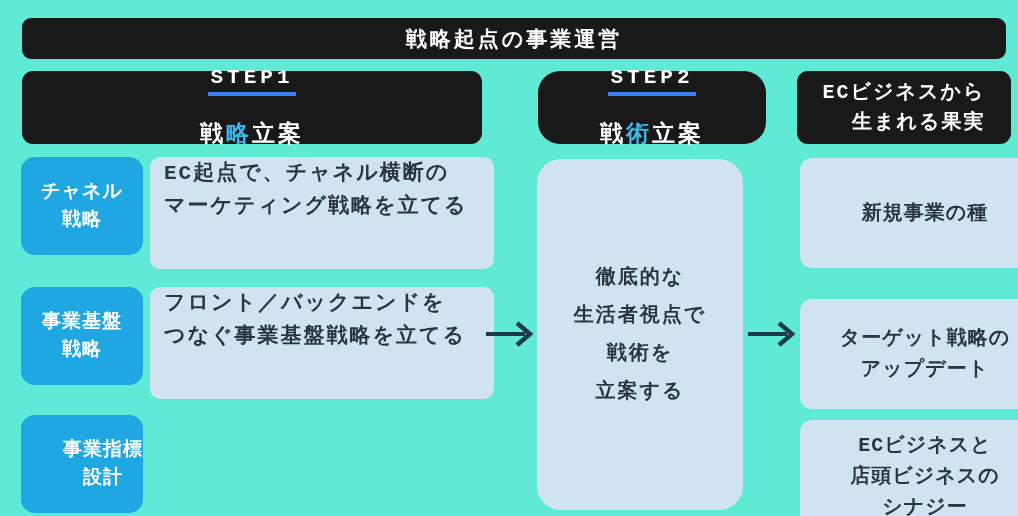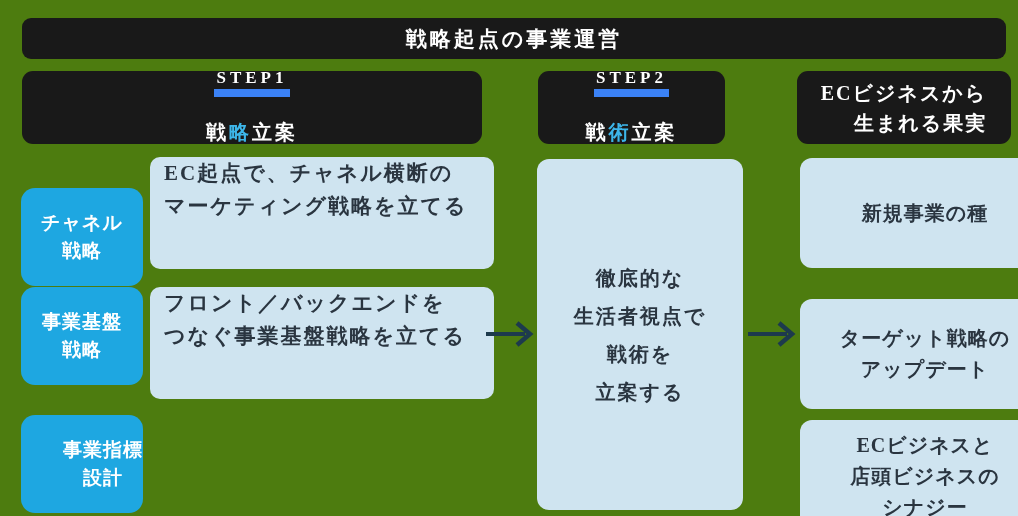--- a/index.html
+++ b/index.html
@@ -1,45 +1,45 @@
 <!DOCTYPE html>
 <html><head>
 <meta charset="utf-8">
 <style>
   html,body{margin:0;padding:0;background:#ffffff;}
   .stage{
     position:relative;
     width:1018px;height:516px;
-    background:#4d7c0f;
-    font-family:Liberation Serif, serif;
+    background:#5eead4;
+    font-family:Liberation Mono, monospace;
     font-weight:bold;
     overflow:hidden;
   }
   
   .banner{
     position:absolute;left:22px;top:18px;width:984px;height:41px;
     background:#191919;border-radius:9px;
     display:flex;align-items:center;justify-content:center;
     color:#ffffff;font-size:21px;letter-spacing:3px;
   }
   
   .blackhdr{
     position:absolute;top:71px;height:73px;
     background:#191919;border-radius:11px;color:#ffffff;
     display:flex;flex-direction:column;align-items:center;justify-content:center;
   }
   .hdr-step1{left:22px;width:460px;}
-  .hdr-step2{left:538px;width:187px;}
+  .hdr-step2{left:538px;width:228px;border-radius:22px;}
   .hdr-results{left:797px;width:214px;font-size:20px;line-height:30px;text-align:right;letter-spacing:2px;white-space:pre-line;}
   .step-label{
-    font-size:17px;letter-spacing:4px;line-height:1.1;
-    border-bottom:8px solid #3b82f6;padding:0 2px 2px 2px;
+    font-size:21px;letter-spacing:4px;line-height:1.1;
+    border-bottom:4px solid #3b82f6;padding:0 2px 2px 2px;
   }
   .step-dot{width:5px;height:5px;border-radius:50%;background:#ffffff;margin:3px 0 2px 0;}
-  .hdr-sub{font-size:20px;letter-spacing:3px;margin-top:17px;}
+  .hdr-sub{font-size:23px;letter-spacing:3px;margin-top:17px;}
   .hl{color:#3db6ea;}
   
   .content-box{
     position:absolute;left:150px;width:344px;height:112px;
     background:#cfe4f0;border-radius:10px;
     display:flex;
     padding-left:14px;box-sizing:border-box;
   }
   .content-text{
     font-size:21px;line-height:33px;color:#2a3540;
@@ -48,21 +48,21 @@
   .tag-box{
     position:absolute;left:21px;width:122px;height:98px;
     background:#1ea7e1;border-radius:14px;color:#ffffff;
     display:flex;align-items:center;justify-content:center;
     text-align:center;font-size:19px;line-height:28px;
     letter-spacing:1px;white-space:pre-line;
   }
   
   .mid-box{
     position:absolute;left:537px;top:159px;width:206px;height:351px;
-    background:#cfe4f0;border-radius:12px;
+    background:#cfe4f0;border-radius:24px;
     display:flex;align-items:center;justify-content:center;
     text-align:center;font-size:20px;line-height:38px;color:#2a3540;
     letter-spacing:2px;white-space:pre-line;
   }
   
   .result-box{
     position:absolute;left:800px;width:250px;
     background:#cfe4f0;border-radius:12px;
     display:flex;align-items:center;justify-content:center;
     text-align:center;font-size:20px;line-height:31px;color:#2a3540;
@@ -99,21 +99,21 @@
 
   <div class="blackhdr hdr-results">
     <span>ECビジネスから
 生まれる果実</span>
   </div>
 
   <div class="content-box" style="top:157px;">
     <span class="content-text">EC起点で、チャネル横断の
 マーケティング戦略を立てる</span>
   </div>
-  <div class="tag-box" style="top:157px;margin-top:31px;">
+  <div class="tag-box" style="top:157px;">
     <span>チャネル
 戦略</span>
   </div>
 
   <div class="content-box" style="top:287px;">
     <span class="content-text">フロント／バックエンドを
 つなぐ事業基盤戦略を立てる</span>
   </div>
   <div class="tag-box" style="top:287px;">
     <span>事業基盤

